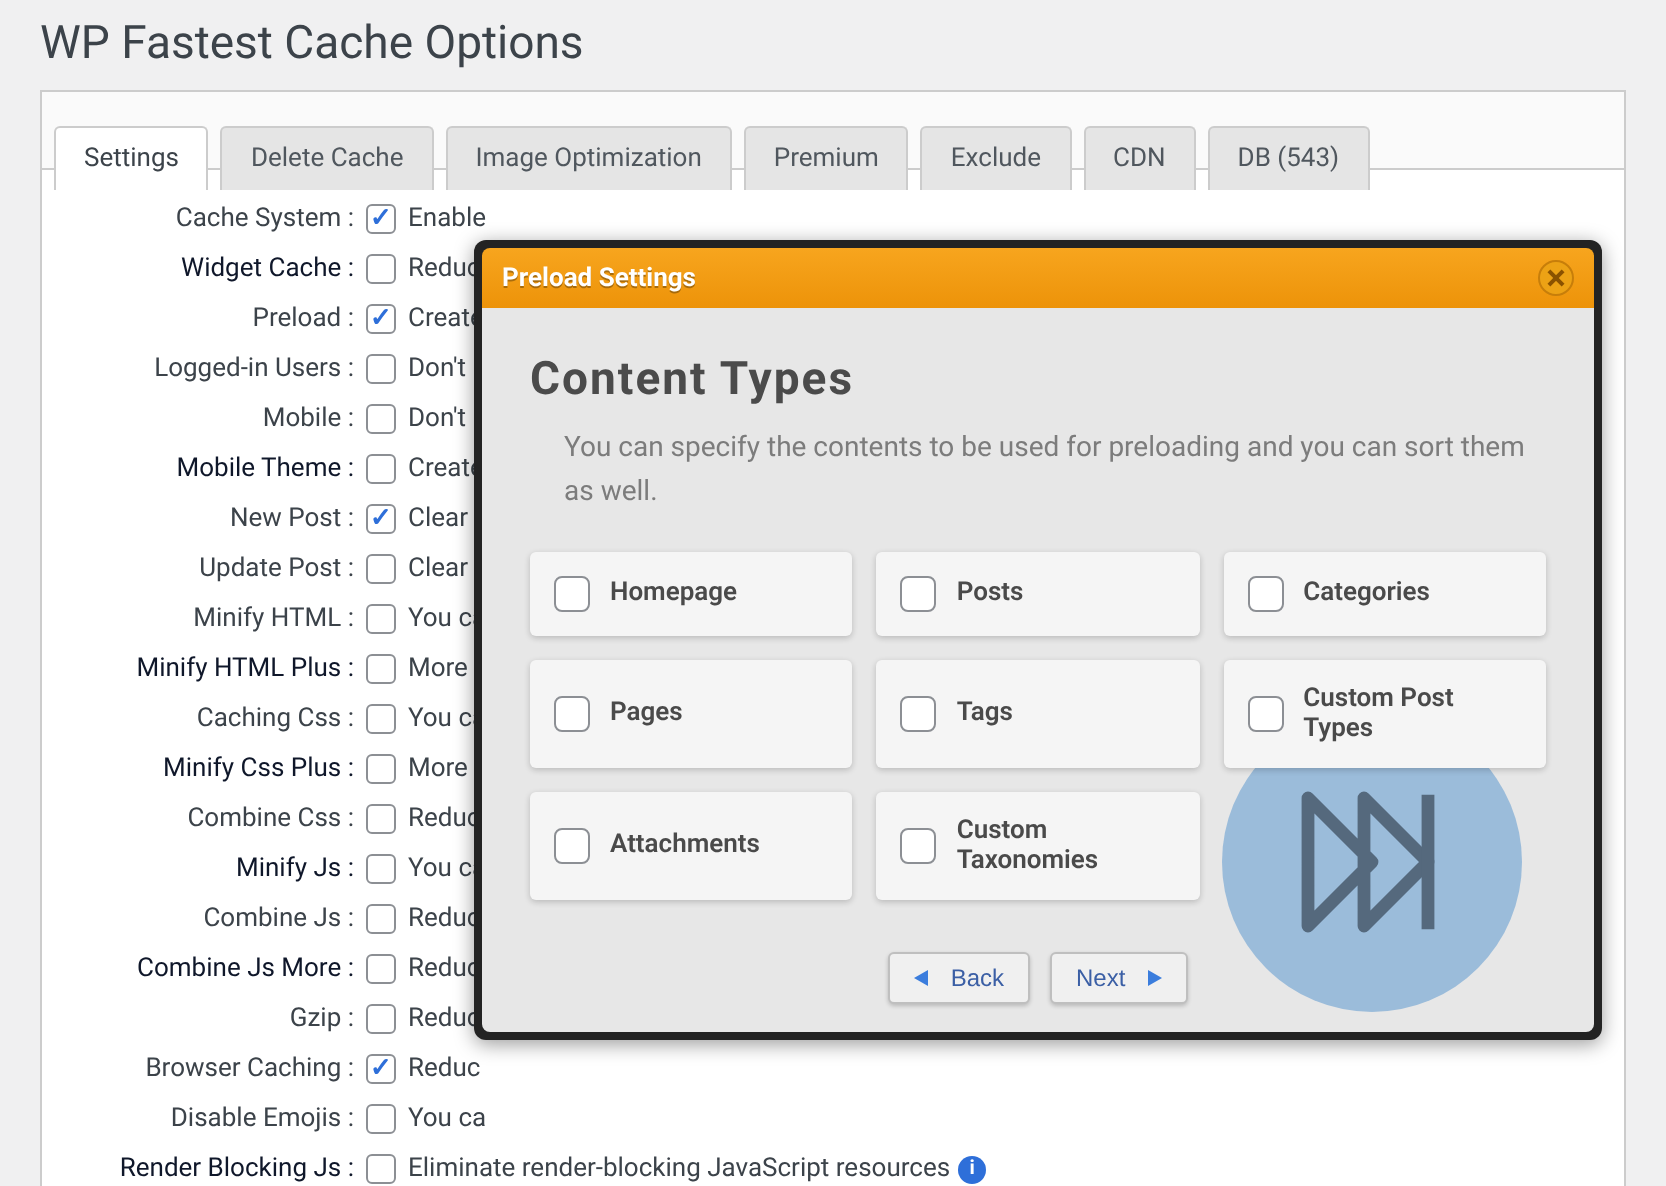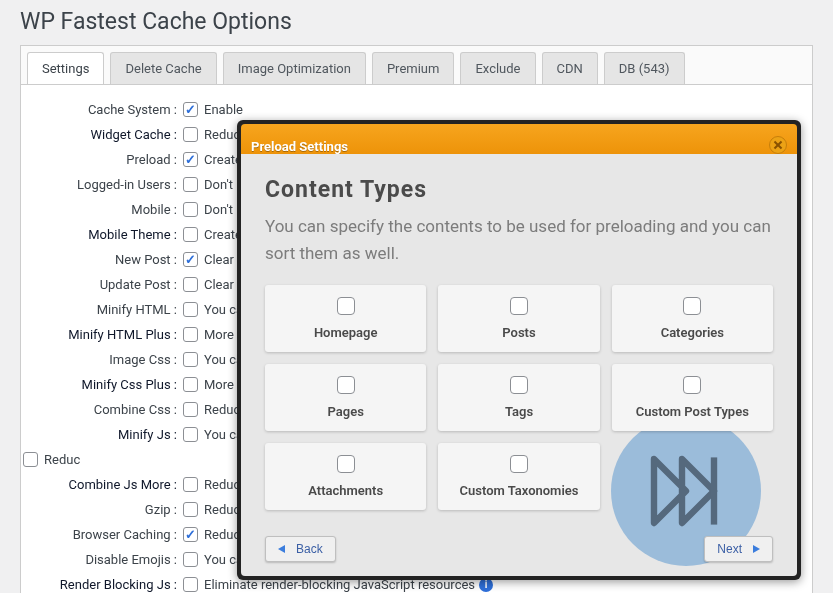--- a/index.html
+++ b/index.html
@@ -1,46 +1,46 @@
 <!DOCTYPE html>
 <html><head>
 <meta charset="utf-8">
 <style>
   * { box-sizing: border-box; margin: 0; padding: 0; }
   body { font-family: -apple-system, "Segoe UI", Roboto, Helvetica, Arial, sans-serif; background: #f0f0f1; color: #3c434a; font-size: 13px; width: 833px; height: 593px; overflow: hidden; }
   .page { padding: 8px 20px 0 20px; }
   h1 { font-size: 23px; font-weight: 400; color: #3c434a; margin-bottom: 10px; }
   .tabs-container { border: 1px solid #ccc; background: #fafafa; }
   .tab-row { display: flex; gap: 6px; padding: 6px 6px 0 6px; border-bottom: 1px solid #ccc; }
-  .tab { padding: 8px 14px; background: #e5e5e5; border: 1px solid #ccc; border-bottom: none; border-radius: 3px 3px 0 0; color: #50575e; cursor: pointer; font-size: 13px; position: relative; top: 0; }
+  .tab { padding: 8px 14px; background: #e5e5e5; border: 1px solid #ccc; border-bottom: none; border-radius: 3px 3px 0 0; color: #50575e; cursor: pointer; font-size: 13px; position: relative; top: 11px; }
   .tab.active { background: #fff; color: #3c434a; }
   .panel { background: #fff; padding: 12px 8px 12px 0; }
   .row { display: flex; align-items: center; height: 25px; margin-bottom: 0; }
   .label { width: 160px; text-align: right; padding-right: 4px; color: #3c434a; }
   .label.dim { color: #0f172a; }
   .cb { width: 15px; height: 15px; border: 1px solid #8c8f94; border-radius: 3px; background: #fff; display: inline-flex; align-items: center; justify-content: center; margin: 0 6px 0 2px; flex: none; }
   .cb.checked::after { content: "✓"; color: #2e6fd9; font-weight: bold; font-size: 13px; line-height: 1; }
   .desc { color: #3c434a; white-space: nowrap; overflow: hidden; }
   .info-icon { width: 14px; height: 14px; border-radius: 50%; background: #2e6fd9; color: #fff; display: inline-flex; align-items: center; justify-content: center; font-size: 10px; font-weight: bold; margin-left: 4px; }
 
   
   .modal-backdrop { position: absolute; left: 237px; top: 120px; width: 564px; background: #232323; border-radius: 6px; padding: 4px; box-shadow: 0 2px 10px rgba(0,0,0,.4); }
-  .modal-header { background: #f39c12; background: linear-gradient(#f7a51e,#ed9309); border-radius: 4px 4px 0 0; height: 30px; display: flex; align-items: flex-end; justify-content: space-between; padding: 0 10px; }
+  .modal-header { background: #f39c12; background: linear-gradient(#f7a51e,#ed9309); border-radius: 4px 4px 0 0; height: 30px; display: flex; align-items: center; justify-content: space-between; padding: 0 10px; }
   .modal-title { color: #fff; font-weight: bold; font-size: 13px; text-shadow: 0 1px 0 rgba(0,0,0,.3); }
   .modal-close { width: 18px; height: 18px; border-radius: 50%; background: #eca215; border: 1px solid #c77e0a; position: relative; }
   .modal-close::before, .modal-close::after { content: ""; position: absolute; left: 3px; top: 7px; width: 10px; height: 2px; background: #8a5200; }
   .modal-close::before { transform: rotate(45deg); }
   .modal-close::after { transform: rotate(-45deg); }
   .modal-body { background: #e7e7e7; padding: 22px 24px 14px 24px; border-radius: 0 0 4px 4px; position: relative; }
   .modal-body h2 { font-size: 23px; font-weight: 700; color: #4b4b4b; margin-bottom: 10px; letter-spacing: 1px; }
-  .modal-body p { color: #7c7c7c; font-size: 17px; line-height: 1.6; margin-bottom: 18px; }
+  .modal-body p { color: #7c7c7c; font-size: 14px; line-height: 1.6; margin-bottom: 18px; margin-left: 17px; }
   .grid { display: grid; grid-template-columns: repeat(3, 1fr); gap: 12px; }
-  .chip { background: #f5f5f5; border-radius: 3px; box-shadow: 0 1px 3px rgba(0,0,0,.2); padding: 12px 12px; display: flex; align-items: center; gap: 10px; color: #4a4a4a; font-weight: 600; font-size: 13px; flex-direction: column; }
+  .chip { background: #f5f5f5; border-radius: 3px; box-shadow: 0 1px 3px rgba(0,0,0,.2); padding: 12px 12px; display: flex; align-items: center; gap: 10px; color: #4a4a4a; font-weight: 600; font-size: 13px; }
   .chip .cb2 { width: 18px; height: 18px; border: 1px solid #8c8f94; border-radius: 4px; background: #fff; flex: none; }
-  .modal-footer { display: flex; justify-content: space-between; gap: 10px; margin-top: 26px; }
+  .modal-footer { display: flex; justify-content: center; gap: 10px; margin-top: 26px; }
   .btn { background: #f0f0f0; border: 1px solid #bfbfbf; border-radius: 3px; padding: 5px 12px; color: #3b5fa5; font-size: 12px; display: inline-flex; align-items: center; gap: 6px; cursor: pointer; box-shadow: 0 1px 2px rgba(0,0,0,.2); }
   .arrow { width: 12px; height: 8px; display: inline-block; position: relative; }
   .arrow.left::before { content: ""; position: absolute; border-top: 4px solid transparent; border-bottom: 4px solid transparent; border-right: 7px solid #3b7ddd; left: 0; top: 0; }
   .arrow.right::before { content: ""; position: absolute; border-top: 4px solid transparent; border-bottom: 4px solid transparent; border-left: 7px solid #3b7ddd; right: 0; top: 0; }
 
   
   .skip-bg { position: absolute; right: 36px; bottom: 10px; width: 150px; height: 150px; border-radius: 50%; background: #9bbcda; display: flex; align-items: center; justify-content: center; z-index: 0; opacity: 1; }
   .skip-bg svg { width: 80px; height: 80px; }
   .modal-body > *:not(.skip-bg) { position: relative; z-index: 1; }
 </style>
@@ -104,40 +104,41 @@
           <div class="label">Minify HTML :</div>
           <span class="cb"></span>
           <span class="desc">You ca</span>
         </div>
         <div class="row">
           <div class="label dim">Minify HTML Plus :</div>
           <span class="cb"></span>
           <span class="desc">More</span>
         </div>
         <div class="row">
-          <div class="label">Image Css :</div>
+          <div class="label">Caching Css :</div>
           <span class="cb"></span>
           <span class="desc">You ca</span>
         </div>
         <div class="row">
           <div class="label dim">Minify Css Plus :</div>
           <span class="cb"></span>
           <span class="desc">More</span>
         </div>
         <div class="row">
           <div class="label">Combine Css :</div>
           <span class="cb"></span>
           <span class="desc">Reduc</span>
         </div>
         <div class="row">
           <div class="label dim">Minify Js :</div>
           <span class="cb"></span>
           <span class="desc">You ca</span>
         </div>
         <div class="row">
+          <div class="label">Combine Js :</div>
           <span class="cb"></span>
           <span class="desc">Reduc</span>
         </div>
         <div class="row">
           <div class="label dim">Combine Js More :</div>
           <span class="cb"></span>
           <span class="desc">Reduc</span>
         </div>
         <div class="row">
           <div class="label">Gzip :</div>

